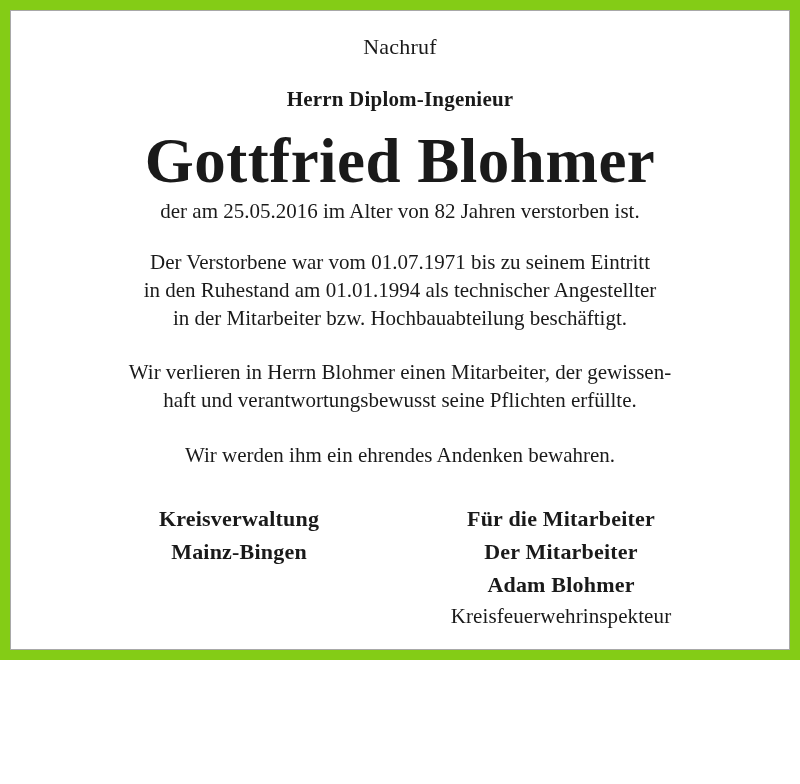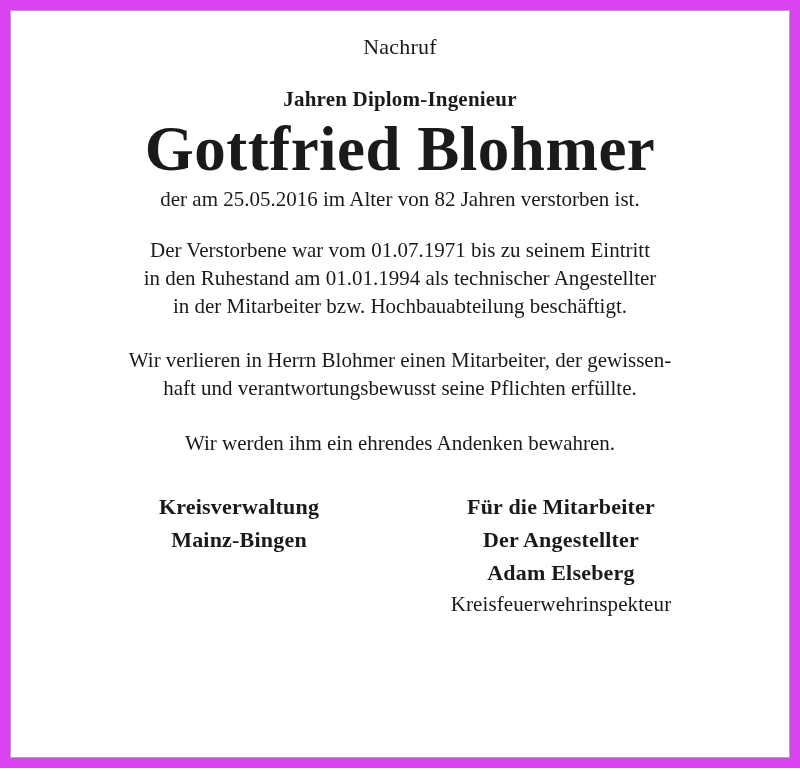--- a/index.html
+++ b/index.html
@@ -11,22 +11,22 @@
     width: 800px;
     height: 784px;
     overflow: hidden;
     font-family: "Liberation Serif", "DejaVu Serif", serif;
     color: #1a1a1a;
   }
 
   .notice-frame {
     box-sizing: border-box;
     width: 800px;
-    height: 768px;
-    background: #d946ef;
+    height: 660px;
+    background: #84cc16;
     padding: 10px;
   }
 
   .notice-inner {
     box-sizing: border-box;
     width: 100%;
     height: 100%;
     background: #ffffff;
     border: 1px solid #a8a8a8;
     padding: 14px 22px 10px 22px;
@@ -54,21 +54,21 @@
     line-height: 26px;
     font-weight: bold;
     margin-top: 25px;
     letter-spacing: 0.2px;
   }
 
   .deceased-name {
     font-size: 63px;
     line-height: 70px;
     font-weight: bold;
-    margin-top: 2px;
+    margin-top: 14px;
     letter-spacing: 0.5px;
     white-space: nowrap;
   }
 
   .death-line {
     font-size: 21px;
     line-height: 27px;
     margin-top: 2px;
   }
 
@@ -135,21 +135,21 @@
 </style>
 </head>
 <body>
 
 <div class="notice-frame">
   <div class="notice-inner">
 
     <div class="kicker">Nachruf</div>
 
 
-    <div class="honorific">Jahren Diplom-Ingenieur</div>
+    <div class="honorific">Herrn Diplom-Ingenieur</div>
 
     <div class="deceased-name">Gottfried Blohmer</div>
 
     <div class="death-line">der am 25.05.2016 im Alter von 82 Jahren verstorben ist.</div>
 
     <div class="para para-service">
       <span class="ln">Der Verstorbene war vom 01.07.1971 bis zu seinem Eintritt</span>
       <span class="ln">in den Ruhestand am 01.01.1994 als technischer Angestellter</span>
       <span class="ln">in der Mitarbeiter bzw. Hochbauabteilung beschäftigt.</span>
     </div>
@@ -164,21 +164,21 @@
 
     <div class="signature-block">
 
       <div class="sig-col sig-col-left">
         <span class="sig-line">Kreisverwaltung</span>
         <span class="sig-line">Mainz-Bingen</span>
       </div>
 
       <div class="sig-col sig-col-right">
         <span class="sig-line">Für die Mitarbeiter</span>
-        <span class="sig-line">Der Angestellter</span>
-        <span class="sig-line">Adam Elseberg</span>
+        <span class="sig-line">Der Mitarbeiter</span>
+        <span class="sig-line">Adam Blohmer</span>
         <span class="sig-role">Kreisfeuerwehrinspekteur</span>
       </div>
 
     </div>
 
   </div>
 </div>
 
 </body></html>

